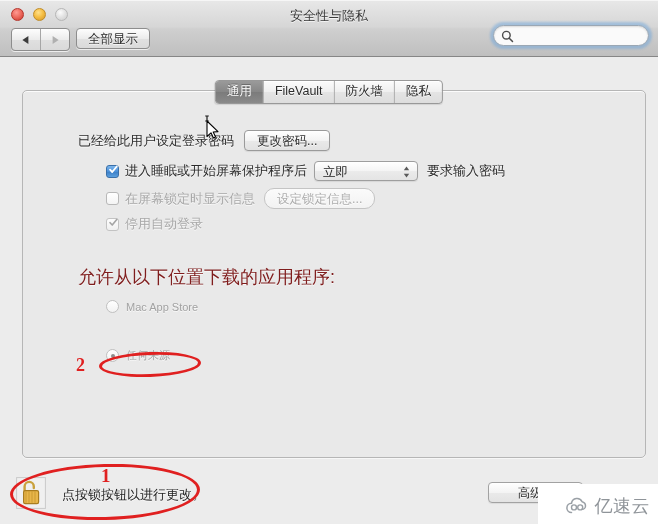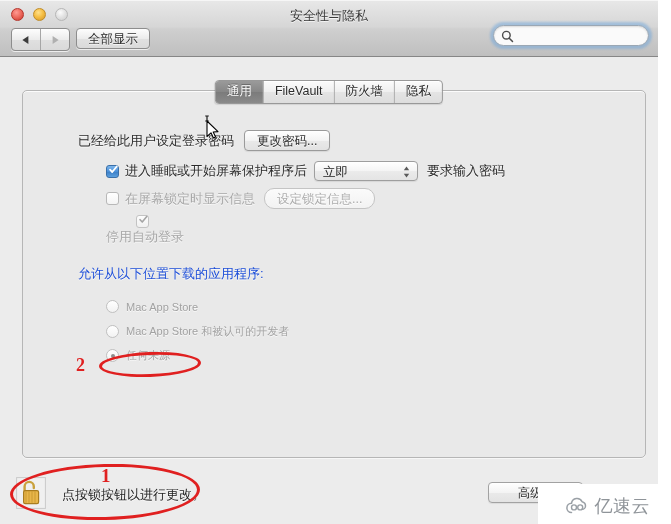--- a/index.html
+++ b/index.html
@@ -257,21 +257,21 @@
   .cb-label {
     font-size: 13px;
     color: #2b2b2b;
     white-space: nowrap;
     text-shadow: 0 1px 0 rgba(255,255,255,0.7);
   }
   .cb-label.dim { color: #a8a8a8; }
 
   #row-sleep   { left: 106px; top: 104px; }
   #row-lockmsg { left: 106px; top: 131px; }
-  #row-autologin { left: 106px; top: 158px; flex-direction: column; }
+  #row-autologin { left: 106px; top: 158px; }
 
   
   #sleep-popup {
     position: relative;
     width: 104px; height: 20px;
     margin: 0 9px 0 7px;
     border: 1px solid #9e9e9e;
     border-radius: 4px;
     background: linear-gradient(to bottom, #ffffff 0%, #f4f4f4 50%, #ebebeb 51%, #e4e4e4 100%);
     box-shadow: 0 1px 1px rgba(0,0,0,0.08), inset 0 1px 0 rgba(255,255,255,0.9);
@@ -287,22 +287,22 @@
   #sleep-popup-arrows {
     position: absolute;
     right: 7px; top: 3px;
     width: 7px; height: 14px;
   }
 
   
   #download-label {
     position: absolute;
     left: 78px; top: 208px;
-    font-size: 13px;
-    color: #1d4ed8;
+    font-size: 18px;
+    color: #7f1d1d;
     text-shadow: 0 1px 0 rgba(255,255,255,0.7);
   }
 
   
   .radio-row { position: absolute; display: flex; align-items: center; left: 106px; }
   #radio-0 { top: 243px; }
   #radio-1 { top: 267px; }
   #radio-2 { top: 291px; }
 
   .radio {
@@ -502,24 +502,20 @@
       </span>
       <span class="cb-label dim">停用自动登录</span>
     </div>
 
     <div id="download-label">允许从以下位置下载的应用程序:</div>
 
     <div class="radio-row" id="radio-0">
       <span class="radio"></span>
       <span class="radio-label">Mac App Store</span>
     </div>
-    <div class="radio-row" id="radio-1">
-      <span class="radio"></span>
-      <span class="radio-label">Mac App Store 和被认可的开发者</span>
-    </div>
     <div class="radio-row" id="radio-2">
       <span class="radio on"></span>
       <span class="radio-label">任何来源</span>
     </div>
 
   </div>
 
   <svg id="lock-icon" viewBox="0 0 30 32">
     <rect x="0.6" y="0.6" width="28.8" height="30.8" fill="#f0f0f0" stroke="#c9c9c9" stroke-width="1"></rect>
     <path d="M8.6 14 V9.5 a4.6 4.6 0 0 1 9.2 0 V11" fill="none" stroke="#c9a13c" stroke-width="2.4" stroke-linecap="round"></path>

